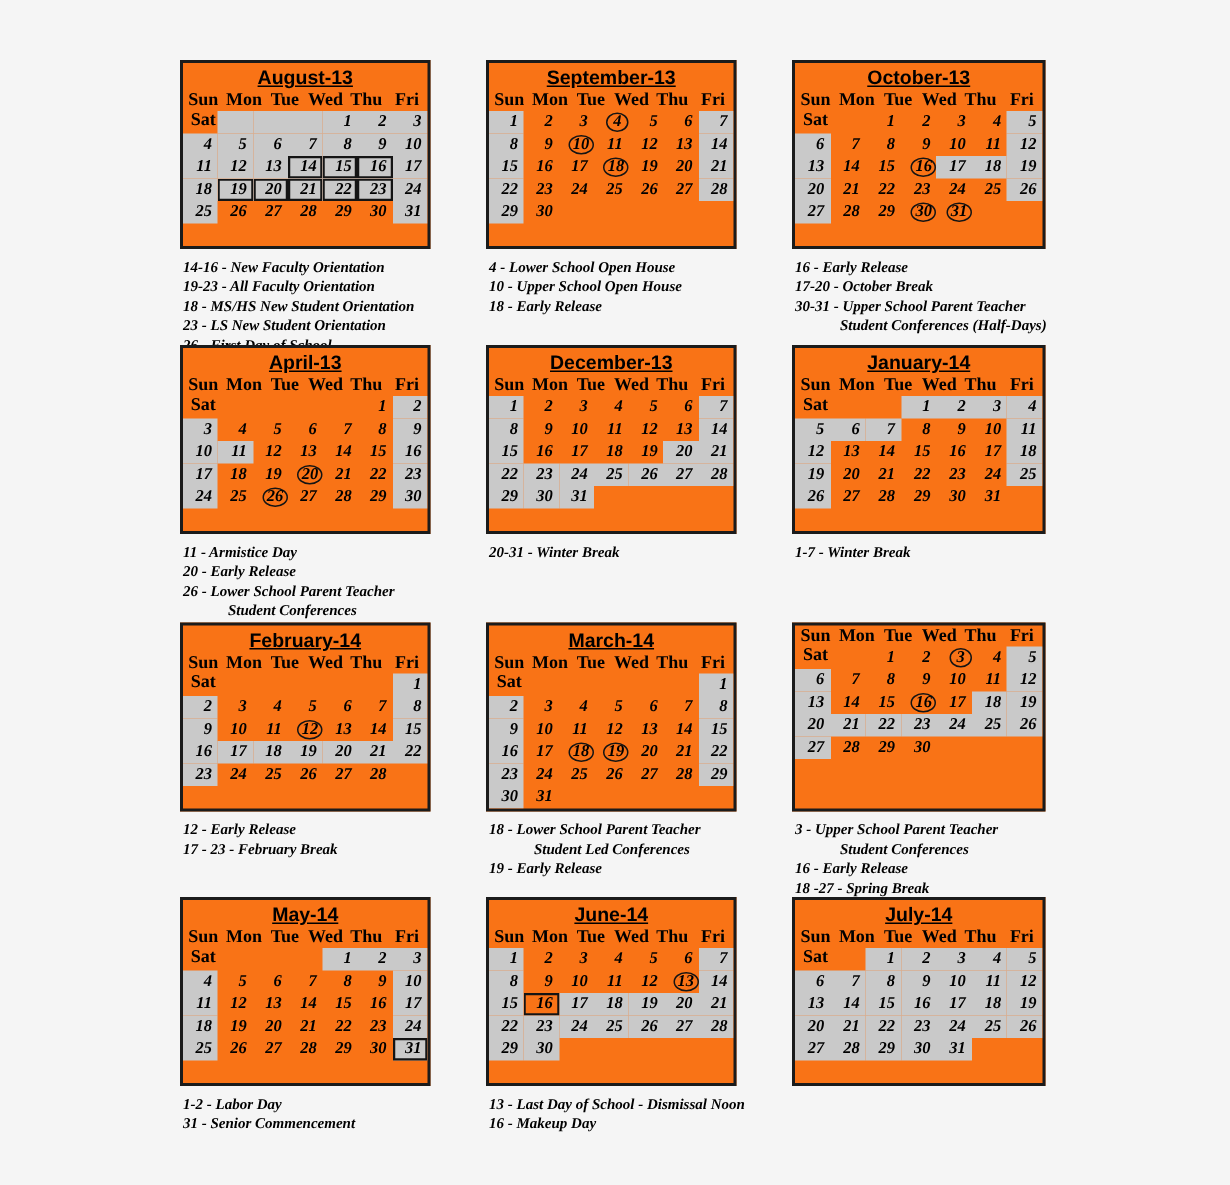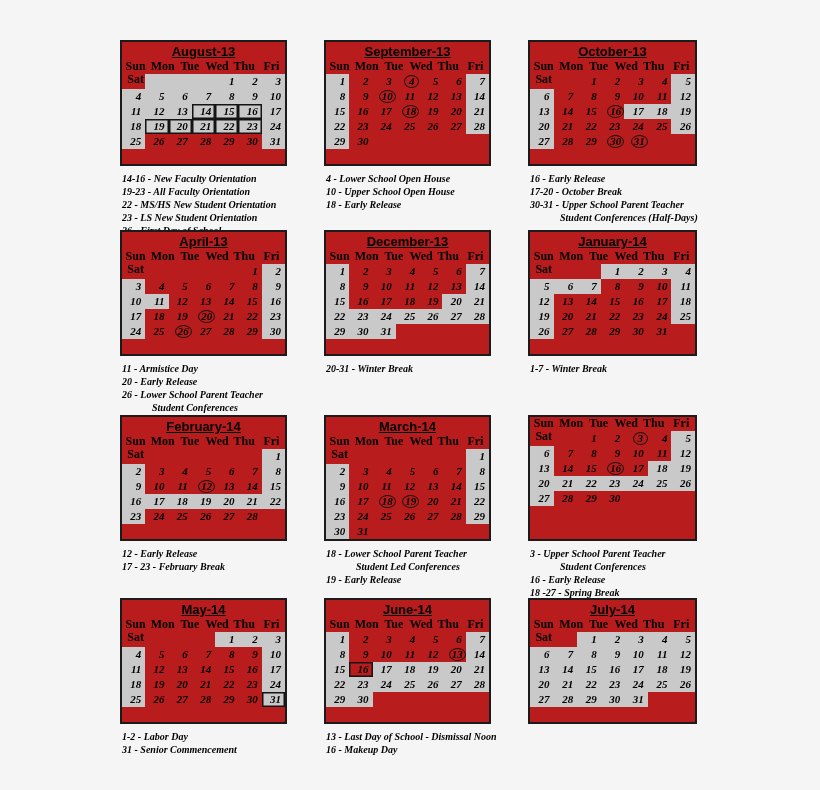--- a/index.html
+++ b/index.html
@@ -14,21 +14,21 @@
   }
   .cal-grid{
     position:absolute;left:120px;top:40px;
     display:grid;
     grid-template-columns:167px 167px 169px;
     grid-template-rows:190px 185px 183px 192px;
     column-gap:37px;
   }
   .month-block{position:relative;}
   .cal-box{
-    width:100%;height:126px;background:#b91c1c;
+    width:100%;height:126px;background:#f97316;
     border:2px solid var(--border);
     overflow:hidden;
   }
   .cal-title{
     font-family:"Liberation Sans", sans-serif;
     font-weight:bold;font-size:13px;line-height:16px;height:18px;
     text-align:center;text-decoration:underline;padding-top:2px;
     white-space:nowrap;
   }
   .dow-row{
@@ -178,21 +178,21 @@
             <span class="num">30</span>
           </div>
           <div class="cell shaded">
             <span class="num">31</span>
           </div>
         </div>
       </div>
       <div class="notes">
         <div class="note-line">14-16 - New Faculty Orientation</div>
         <div class="note-line">19-23 - All Faculty Orientation</div>
-        <div class="note-line">22 - MS/HS New Student Orientation</div>
+        <div class="note-line">18 - MS/HS New Student Orientation</div>
         <div class="note-line">23 - LS New Student Orientation</div>
         <div class="note-line">26 - First Day of School</div>
       </div>
     </div>
     <div class="month-block">
       <div class="cal-box">
         <div class="cal-title">September-13</div>
         <div class="dow-row">
           <span class="dow">Sun</span>
           <span class="dow">Mon</span>

